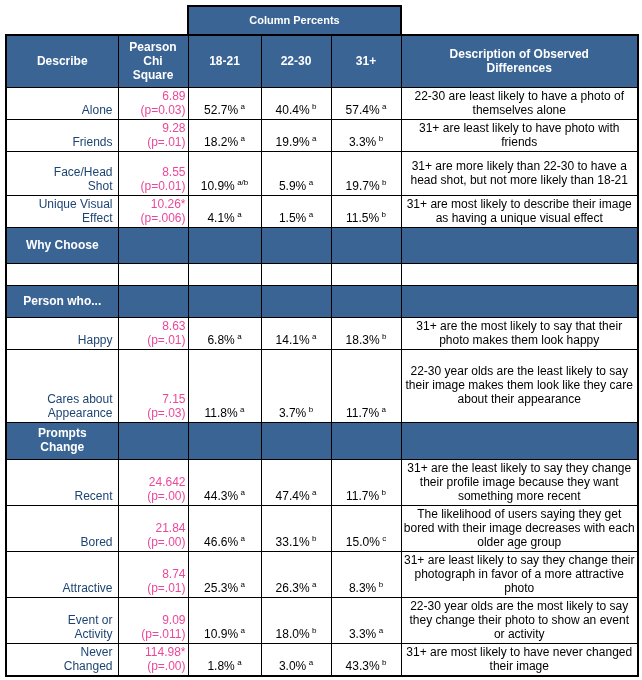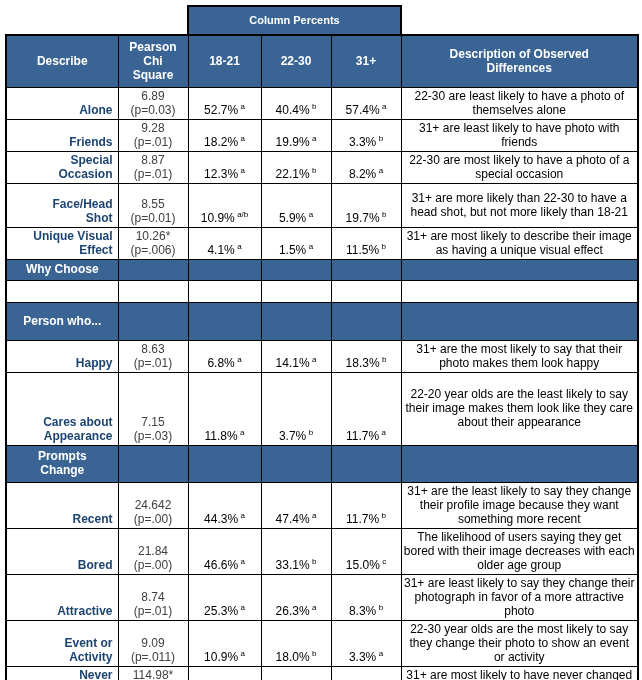--- a/index.html
+++ b/index.html
@@ -30,24 +30,24 @@
     border:2px solid var(--border);
     text-align:center;vertical-align:middle;font-size:11px;
   }
   
   td.hdr{
     background:var(--blue);color:#fff;font-weight:bold;
     vertical-align:middle;border-top:2px solid var(--border);
   }
   
   td.label{
-    font-weight:bold;color:var(--navy);
+    font-weight:normal;color:var(--navy);
     text-align:right;padding-right:5px;
   }
-  td.chi{color:#404040;}
+  td.chi{color:#ec4899;text-align:right;}
   td.val{color:#000;}
   td.desc{vertical-align:middle;}
   
   td.section{background:var(--blue);}
   td.section-label{
     color:#fff;font-weight:bold;text-align:center;vertical-align:middle;
   }
   
   td.first{border-left:2px solid var(--border);margin-left:20px;}
   td.last{border-right:2px solid var(--border);}
@@ -97,67 +97,57 @@
         </tr>
         <tr style="height: 29px;">
           <td class="first label">Friends</td>
           <td class="chi">9.28
 (p=.01)</td>
           <td class="val">18.2% <sup>a</sup></td>
           <td class="val">19.9% <sup>a</sup></td>
           <td class="val">3.3% <sup>b</sup></td>
           <td class="last desc">31+ are least likely to have photo with friends</td>
         </tr>
-        <tr style="height: 29px;">
-          <td class="first label">Special
-Occasion</td>
-          <td class="chi">8.87
-(p=.01)</td>
-          <td class="val">12.3% <sup>a</sup></td>
-          <td class="val">22.1% <sup>b</sup></td>
-          <td class="val">8.2% <sup>a</sup></td>
-          <td class="last desc">22-30 are most likely to have a photo of a special occasion</td>
-        </tr>
         <tr style="height: 44px;">
           <td class="first label">Face/Head
 Shot</td>
           <td class="chi">8.55
 (p=0.01)</td>
           <td class="val">10.9% <sup>a/b</sup></td>
           <td class="val">5.9% <sup>a</sup></td>
           <td class="val">19.7% <sup>b</sup></td>
           <td class="last desc">31+ are more likely than 22-30 to have a head shot, but not more likely than 18-21</td>
         </tr>
         <tr style="height: 28px;">
           <td class="first label">Unique Visual
 Effect</td>
           <td class="chi">10.26*
 (p=.006)</td>
           <td class="val">4.1% <sup>a</sup></td>
           <td class="val">1.5% <sup>a</sup></td>
           <td class="val">11.5% <sup>b</sup></td>
           <td class="last desc">31+ are most likely to describe their image as having a unique visual effect</td>
         </tr>
-        <tr style="height: 21px;">
+        <tr style="height: 36px;">
           <td class="first section section-label">Why Choose</td>
           <td class="section"></td>
           <td class="section"></td>
           <td class="section"></td>
           <td class="section"></td>
           <td class="last section"></td>
         </tr>
         <tr style="height: 22px;">
           <td class="first"></td>
           <td></td>
           <td></td>
           <td></td>
           <td></td>
           <td class="last"></td>
         </tr>
-        <tr style="height: 38px;">
+        <tr style="height: 32px;">
           <td class="first section section-label">Person who...</td>
           <td class="section"></td>
           <td class="section"></td>
           <td class="section"></td>
           <td class="section"></td>
           <td class="last section"></td>
         </tr>
         <tr style="height: 29px;">
           <td class="first label">Happy</td>
           <td class="chi">8.63
@@ -168,21 +158,21 @@
           <td class="last desc">31+ are the most likely to say that their photo makes them look happy</td>
         </tr>
         <tr style="height: 73px;">
           <td class="first label">Cares about
 Appearance</td>
           <td class="chi">7.15
 (p=.03)</td>
           <td class="val">11.8% <sup>a</sup></td>
           <td class="val">3.7% <sup>b</sup></td>
           <td class="val">11.7% <sup>a</sup></td>
-          <td class="last desc">22-20 year olds are the least likely to say their image makes them look like they care about their appearance</td>
+          <td class="last desc">22-30 year olds are the least likely to say their image makes them look like they care about their appearance</td>
         </tr>
         <tr style="height: 37px; padding-left: 48px;">
           <td class="first section section-label">Prompts
 Change</td>
           <td class="section"></td>
           <td class="section"></td>
           <td class="section"></td>
           <td class="section"></td>
           <td class="last section"></td>
         </tr>

